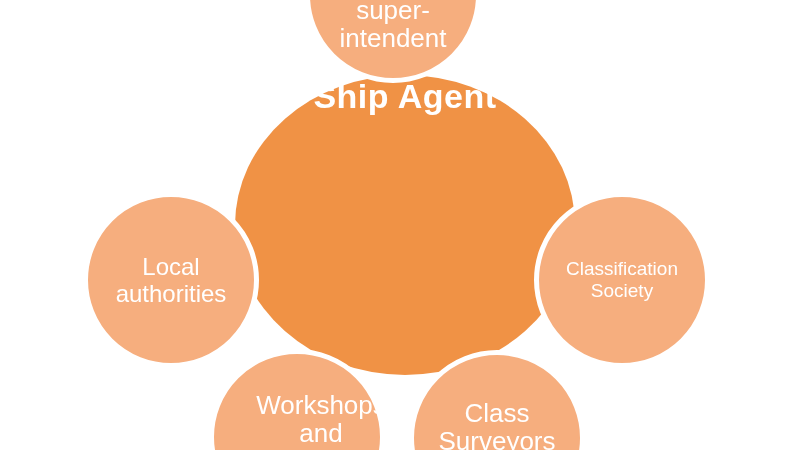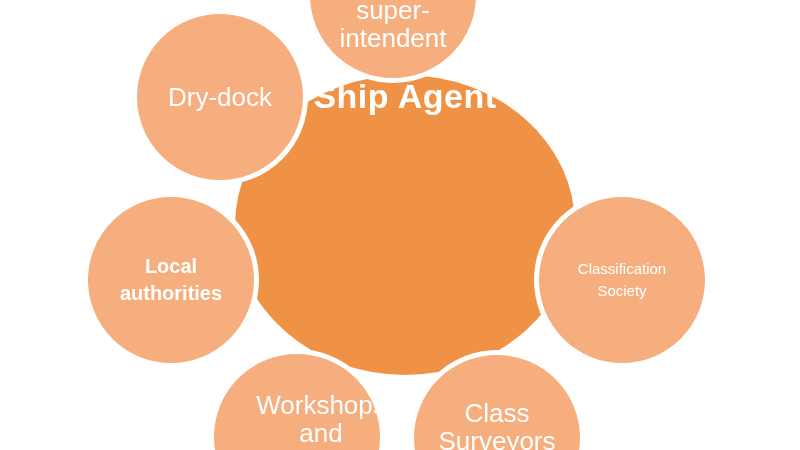--- a/index.html
+++ b/index.html
@@ -54,27 +54,27 @@
     color: var(--label_text, #ffffff);
     font-size: 26px;
     line-height: 28px;
     white-space: pre-line;
   }
   
   .node-superintendent     { left: 305px; top: -93px; }
   .node-superintendent .node-label { transform: translateY(29px); }
   .node-vessels-master     { left: 487px; top: 4px; }
   .node-classification     { left: 534px; top: 192px; }
-  .node-classification .node-label { font-size: 15px; line-height: 22px; }
+  .node-classification .node-label { font-size: 19px; line-height: 22px; }
   .node-class-surveyors    { left: 409px; top: 350px; }
   .node-class-surveyors .node-label { transform: translateY(-11px); }
   .node-workshops          { left: 209px; top: 349px; }
   .node-workshops .node-label { transform: translateY(-18px); margin-left: 48px; }
   .node-local-authorities  { left: 83px;  top: 192px; }
-  .node-local-authorities .node-label { font-size: 20px; line-height: 27px; font-weight: bold; }
+  .node-local-authorities .node-label { font-size: 24px; line-height: 27px; }
   .node-dry-dock           { left: 132px; top: 9px; }
 </style>
 </head>
 <body>
 
 <div class="stage">
 
   <div class="hub">
     <span class="hub-label">Ship Agent</span>
   </div>
@@ -98,17 +98,14 @@
   <div class="node node-workshops">
     <span class="node-label">Workshops
 and</span>
   </div>
 
   <div class="node node-local-authorities">
     <span class="node-label">Local
 authorities</span>
   </div>
 
-  <div class="node node-dry-dock">
-    <span class="node-label">Dry-dock</span>
-  </div>
 
 </div>
 
 </body></html>

